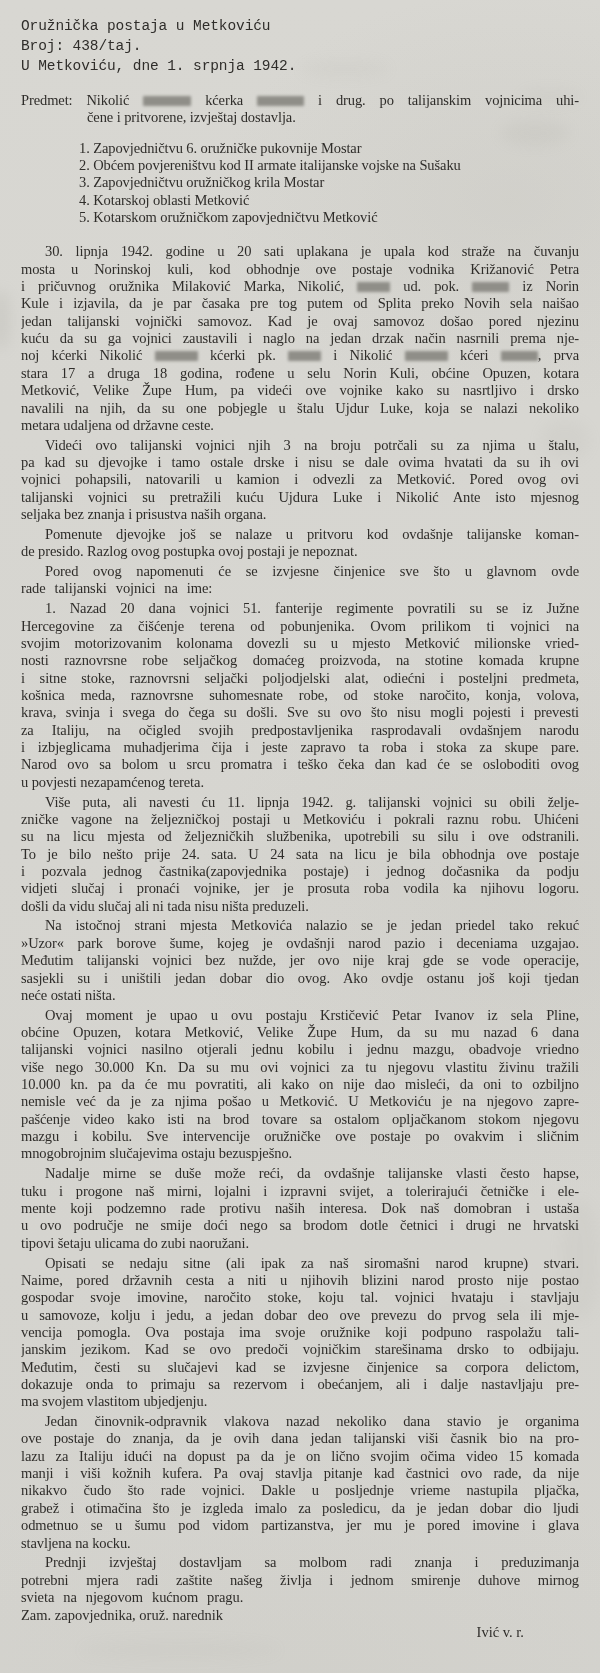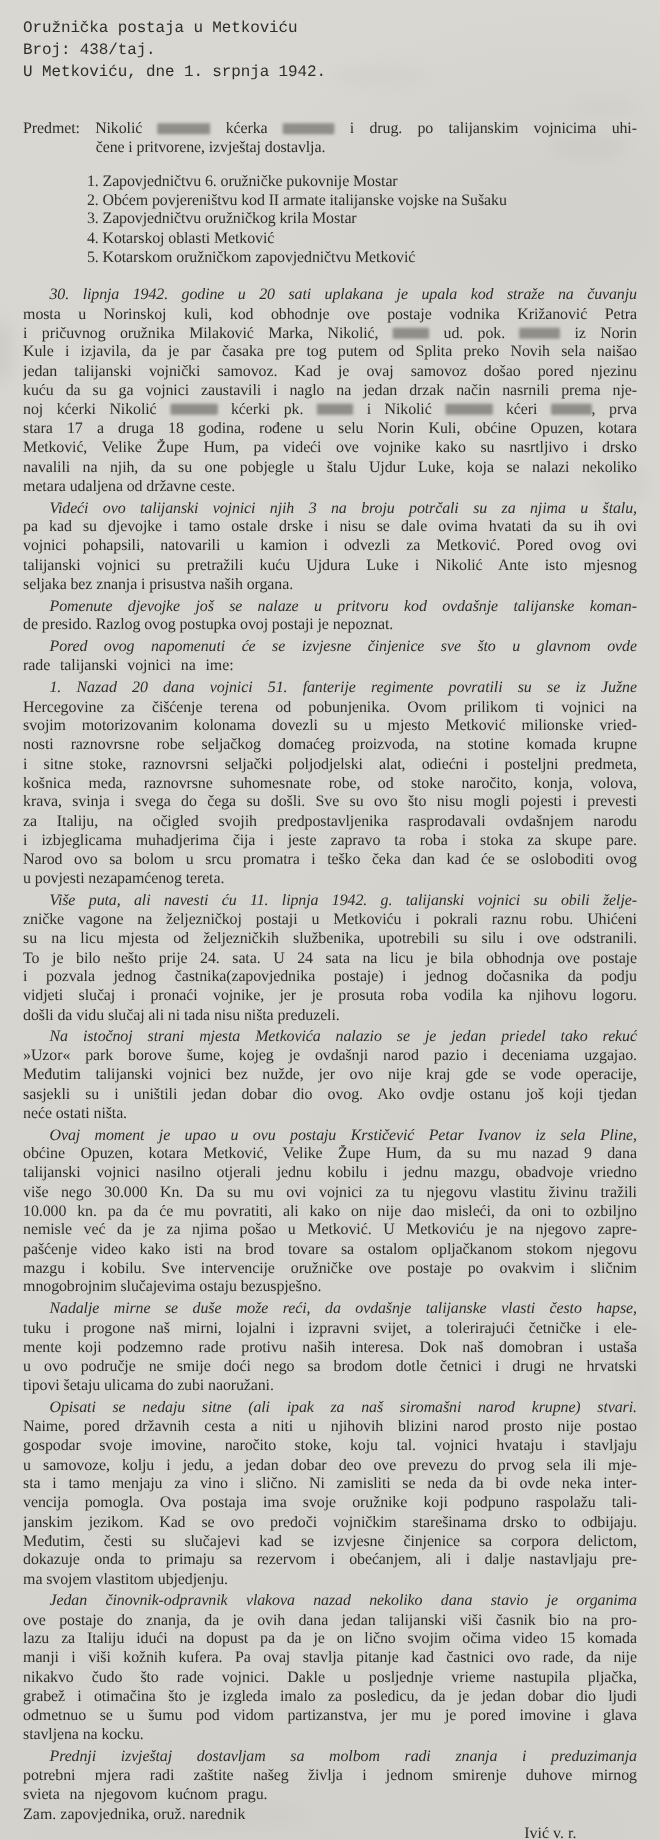--- a/index.html
+++ b/index.html
@@ -16,23 +16,23 @@
       radial-gradient(ellipse 420px 300px at 85% 12%, rgba(190,189,182,.25), transparent 70%),
       radial-gradient(ellipse 500px 400px at 90% 55%, rgba(186,185,178,.18), transparent 70%),
       radial-gradient(ellipse 600px 300px at 50% 100%, rgba(200,199,192,.25), transparent 75%),
       linear-gradient(#d8d7d2,#d4d3ce);
   }
   .blot{position:absolute;background:#9b9a93;filter:blur(7px);border-radius:50%;}
   .content{position:absolute;left:21px;top:16px;width:558px;}
   .line{height:17.35px;line-height:17.35px;font-size:14.5px;letter-spacing:-0.1px;overflow:hidden;}
   .hdr .line{height:20px;line-height:20px;font-family:Liberation Mono, monospace;}
   .j{text-align:justify;text-align-last:justify;}
-  .fl{text-indent:24px;font-style:italic;}
+  .fl{text-indent:24px;}
   .spread{word-spacing:5.5px;}
-  .subject{margin-top:33px;}
+  .subject{margin-top:16px;}
   .subj2{padding-left:66px;}
   .recipients{margin-top:13px;padding-left:58px;}
   #paragraphs{margin-top:17px;}
   .para + .para{margin-top:2.5px;}
   .redact{display:inline-block;height:10px;background:#8f8e88;filter:blur(1.6px);border-radius:1px;vertical-align:-1px;}
   .sig{margin-top:1px;}
   .sig1{height:17px;line-height:17px;font-size:14.5px;}
   .sig2{text-align:right;padding-right:55px;height:17px;line-height:17px;font-size:14.5px;}
 </style>
 </head>
@@ -122,42 +122,41 @@
         </div>
         <div class="para">
           <div class="line j fl">Na istočnoj strani mjesta Metkovića nalazio se je jedan priedel tako rekuć</div>
           <div class="line j">»Uzor« park borove šume, kojeg je ovdašnji narod pazio i deceniama uzgajao.</div>
           <div class="line j">Međutim talijanski vojnici bez nužde, jer ovo nije kraj gde se vode operacije,</div>
           <div class="line j">sasjekli su i uništili jedan dobar dio ovog. Ako ovdje ostanu još koji tjedan</div>
           <div class="line">neće ostati ništa.</div>
         </div>
         <div class="para">
           <div class="line j fl">Ovaj moment je upao u ovu postaju Krstičević Petar Ivanov iz sela Pline,</div>
-          <div class="line j">obćine Opuzen, kotara Metković, Velike Župe Hum, da su mu nazad 9 dana</div>
+          <div class="line j">obćine Opuzen, kotara Metković, Velike Župe Hum, da su mu nazad 6 dana</div>
           <div class="line j">talijanski vojnici nasilno otjerali jednu kobilu i jednu mazgu, obadvoje vriedno</div>
           <div class="line j">više nego 30.000 Kn. Da su mu ovi vojnici za tu njegovu vlastitu živinu tražili</div>
           <div class="line j">10.000 kn. pa da će mu povratiti, ali kako on nije dao misleći, da oni to ozbiljno</div>
           <div class="line j">nemisle već da je za njima pošao u Metković. U Metkoviću je na njegovo zapre-</div>
           <div class="line j">pašćenje video kako isti na brod tovare sa ostalom opljačkanom stokom njegovu</div>
           <div class="line j">mazgu i kobilu. Sve intervencije oružničke ove postaje po ovakvim i sličnim</div>
           <div class="line">mnogobrojnim slučajevima ostaju bezuspješno.</div>
         </div>
         <div class="para">
           <div class="line j fl">Nadalje mirne se duše može reći, da ovdašnje talijanske vlasti često hapse,</div>
           <div class="line j">tuku i progone naš mirni, lojalni i izpravni svijet, a tolerirajući četničke i ele-</div>
           <div class="line j">mente koji podzemno rade protivu naših interesa. Dok naš domobran i ustaša</div>
           <div class="line j">u ovo područje ne smije doći nego sa brodom dotle četnici i drugi ne hrvatski</div>
           <div class="line">tipovi šetaju ulicama do zubi naoružani.</div>
         </div>
         <div class="para">
           <div class="line j fl">Opisati se nedaju sitne (ali ipak za naš siromašni narod krupne) stvari.</div>
           <div class="line j">Naime, pored državnih cesta a niti u njihovih blizini narod prosto nije postao</div>
           <div class="line j">gospodar svoje imovine, naročito stoke, koju tal. vojnici hvataju i stavljaju</div>
           <div class="line j">u samovoze, kolju i jedu, a jedan dobar deo ove prevezu do prvog sela ili mje-</div>
-          <div class="line j">sta i tamo menjaju za vino i slično. Ni zamisliti se neda da bi ovde neka inter-</div>
           <div class="line j">vencija pomogla. Ova postaja ima svoje oružnike koji podpuno raspolažu tali-</div>
           <div class="line j">janskim jezikom. Kad se ovo predoči vojničkim starešinama drsko to odbijaju.</div>
           <div class="line j">Međutim, česti su slučajevi kad se izvjesne činjenice sa corpora delictom,</div>
           <div class="line j">dokazuje onda to primaju sa rezervom i obećanjem, ali i dalje nastavljaju pre-</div>
           <div class="line">ma svojem vlastitom ubjedjenju.</div>
         </div>
         <div class="para">
           <div class="line j fl">Jedan činovnik-odpravnik vlakova nazad nekoliko dana stavio je organima</div>
           <div class="line j">ove postaje do znanja, da je ovih dana jedan talijanski viši časnik bio na pro-</div>
           <div class="line j">lazu za Italiju idući na dopust pa da je on lično svojim očima video 15 komada</div>

